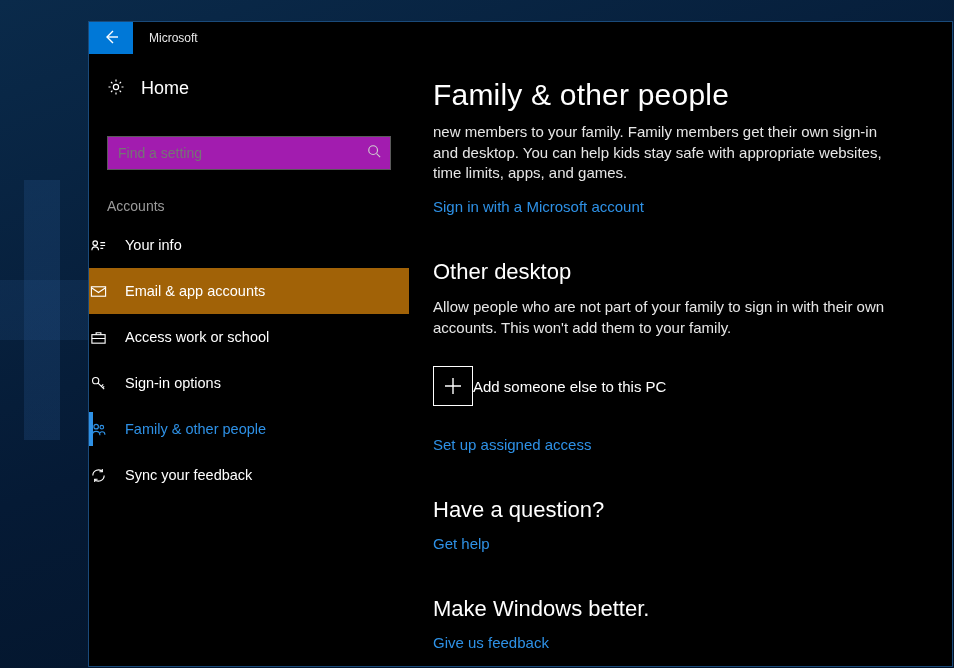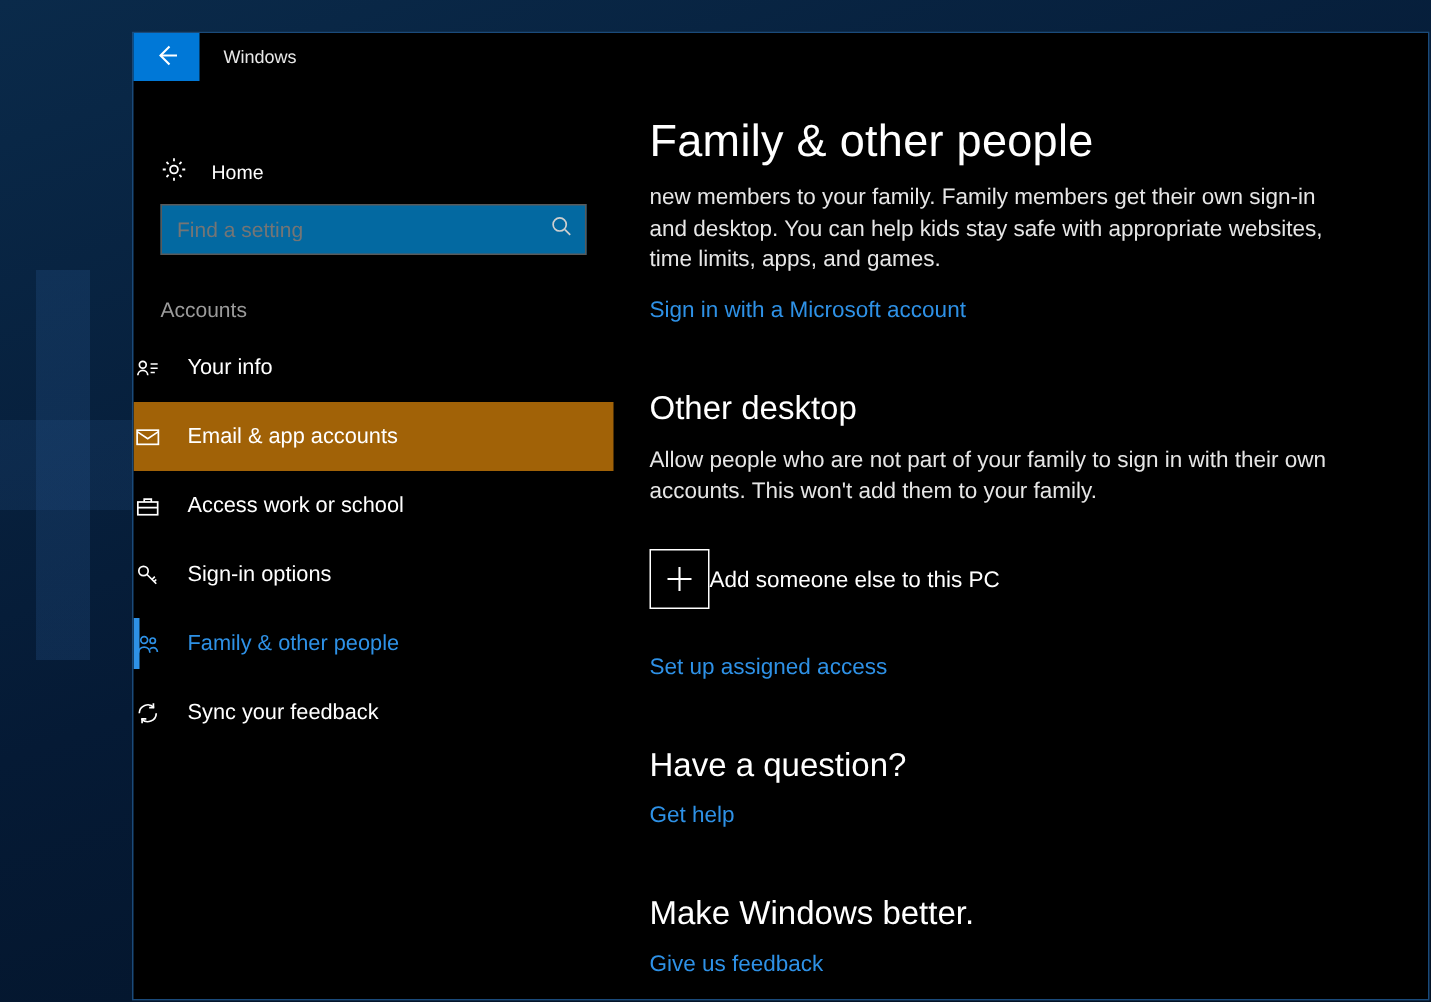--- a/index.html
+++ b/index.html
@@ -63,35 +63,35 @@
     overflow: hidden;
   }
   .sidebar {
     width: 320px;
     padding-top: 24px;
     display: flex;
     flex-direction: column;
   }
   .home-row {
     display: flex;
-    align-items: flex-end;
+    align-items: flex-start;
     height: 44px;
     padding-left: 18px;
     cursor: pointer;
     gap: 16px;
-    font-size: 13px;
+    font-size: 18px;
   }
   .home-row .icon, .nav-item .icon { width: 18px; display:flex; align-items:center; justify-content:center; }
   .search-wrap {
     margin: 14px 18px 6px 18px;
   }
   .search {
     width: 100%;
     height: 34px;
-    background: #0369a1;
+    background: #a21caf;
     border: 1px solid #5a5a5a;
     color: #cfcfcf;
     font-size: 14px;
     padding: 0 34px 0 10px;
     outline: none;
   }
   .search-wrap { position: relative; }
   .search-icon {
     position: absolute;
     right: 10px;
@@ -184,21 +184,21 @@
 
   <div class="titlebar">
     <div class="back-btn">
       <span>
         <svg viewBox="0 0 16 16" fill="none" stroke="#fff" stroke-width="1.4">
           <path d="M10 2 L4 8 L10 14"></path>
           <path d="M4 8 L15 8"></path>
         </svg>
       </span>
     </div>
-    <span class="title-text">Windows</span>
+    <span class="title-text">Microsoft</span>
   </div>
 
   <div class="body">
     <div class="sidebar">
 
       <div class="home-row">
         <span class="icon">
           <svg viewBox="0 0 18 18" fill="none" stroke="#fff" stroke-width="1.2">
             <circle cx="9" cy="9" r="2.6"></circle>
             <path d="M9 1.5v2M9 14.5v2M16.5 9h-2M3.5 9h-2M14 4l-1.4 1.4M5.4 12.6 4 14M14 14l-1.4-1.4M5.4 5.4 4 4"></path>

